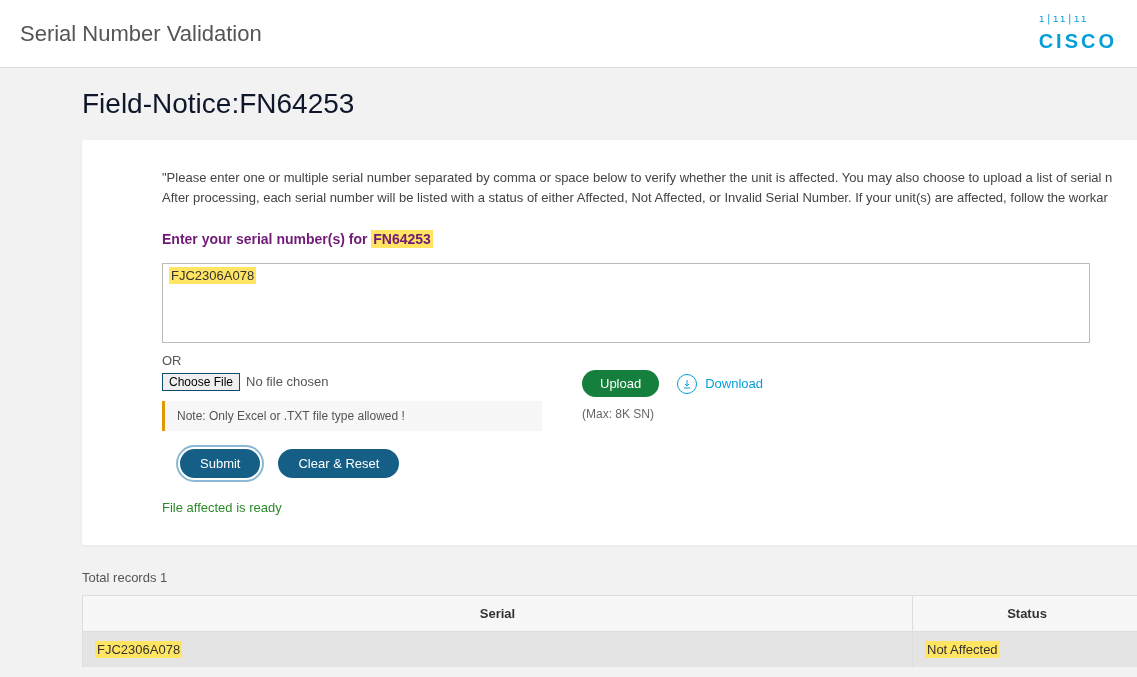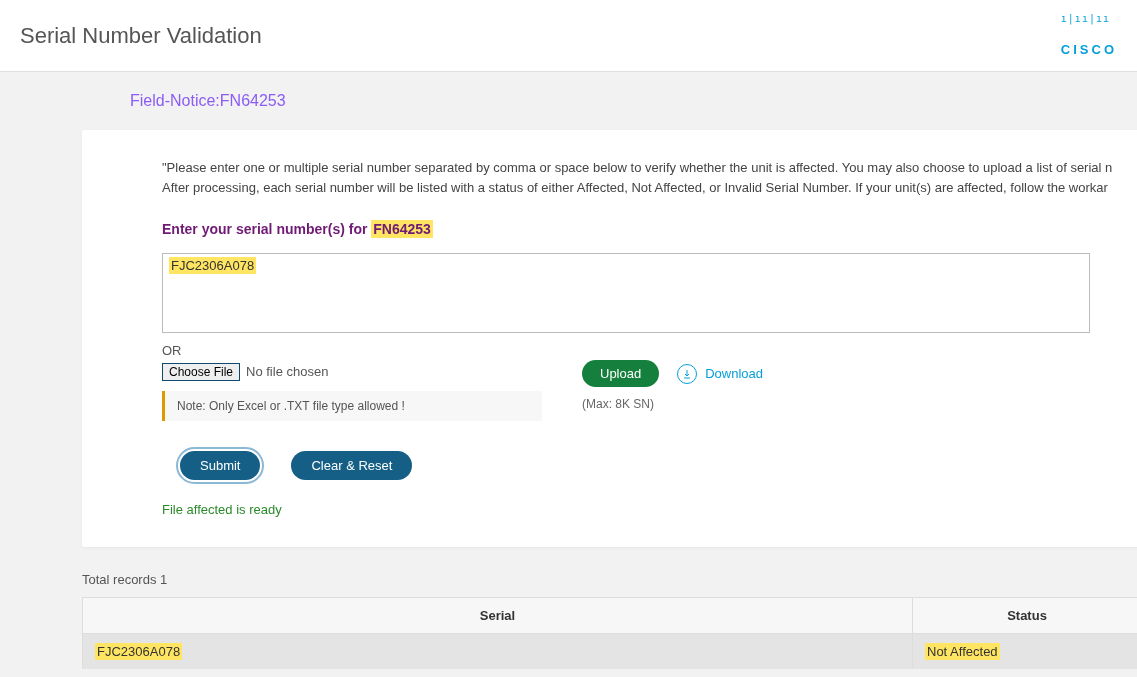--- a/index.html
+++ b/index.html
@@ -30,34 +30,33 @@
       color: #049fd9;
       text-align: left;
     }
     .cisco-bars {
       font-family: monospace;
       font-size: 10px;
       letter-spacing: 1px;
       line-height: 1;
     }
     .cisco-text {
-      font-size: 13px;
+      font-size: 20px;
       font-weight: bold;
       letter-spacing: 3px;
-      margin-top: 18px;
+      margin-top: 6px;
     }
     .content-wrap {
       padding: 20px 0 0 82px;
     }
     .field-notice-title {
-      font-size: 16px;
+      font-size: 28px;
       font-weight: 300;
-      color: #8b5cf6;
+      color: #0f172a;
       margin-bottom: 20px;
-      margin-left: 48px;
     }
     .card {
       background: #fff;
       padding: 28px 80px 30px 80px;
       border-radius: 2px;
       box-shadow: 0 1px 3px rgba(0,0,0,0.05);
       margin-bottom: 25px;
       min-width: 1060px;
     }
     .intro-text {
@@ -159,23 +158,23 @@
       align-items: center;
       justify-content: center;
       font-size: 10px;
     }
     .max-text {
       font-size: 12px;
       color: #666;
       margin-top: 10px;
     }
     .btn-row {
-      margin-top: 30px;
+      margin-top: 18px;
       display: flex;
-      gap: 31px;
+      gap: 18px;
       padding-left: 18px;
     }
     .btn-primary {
       background: #155f86;
       color: #fff;
       border: none;
       border-radius: 18px;
       padding: 7px 20px;
       font-size: 13px;
       cursor: pointer;

